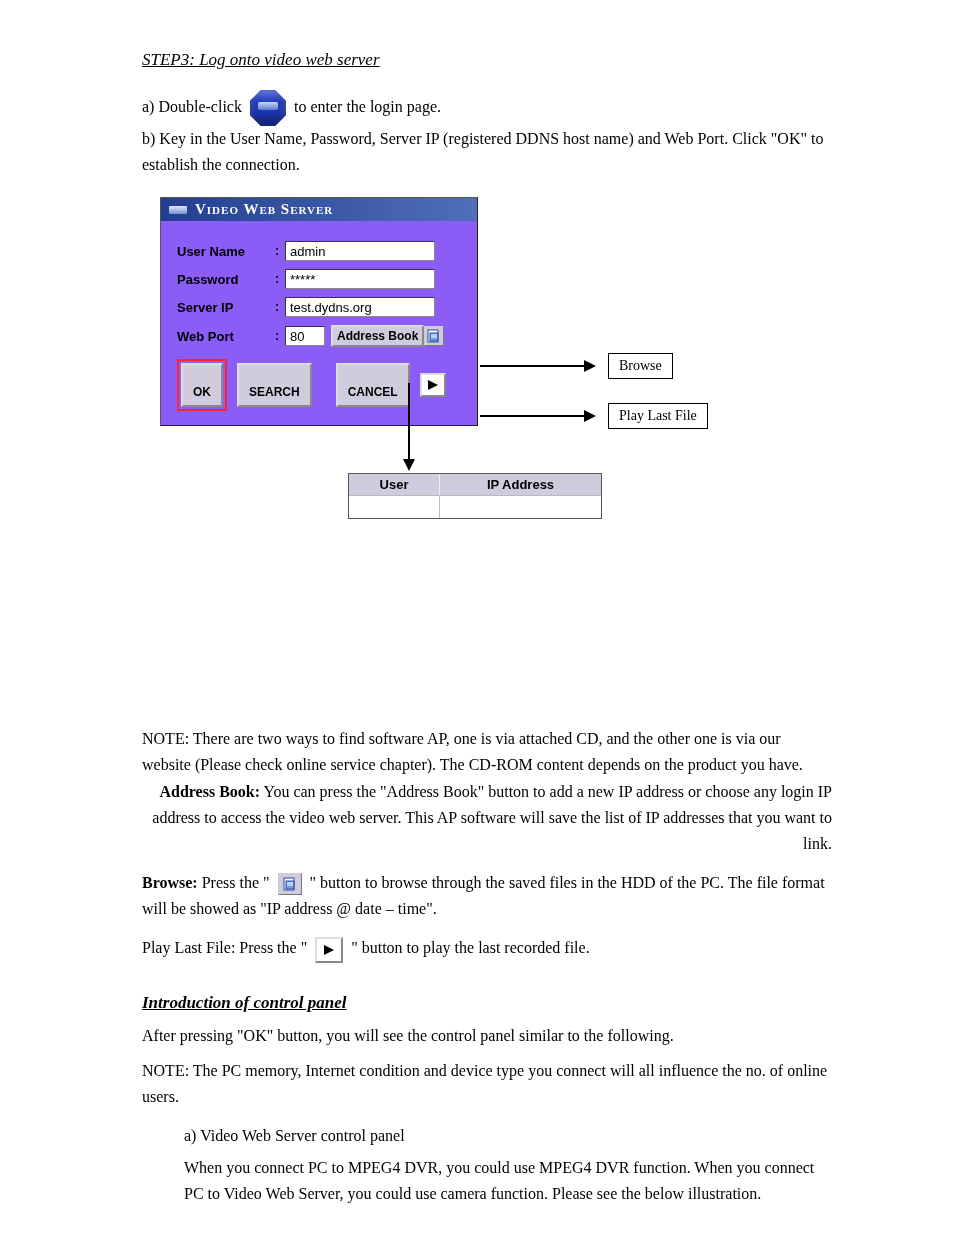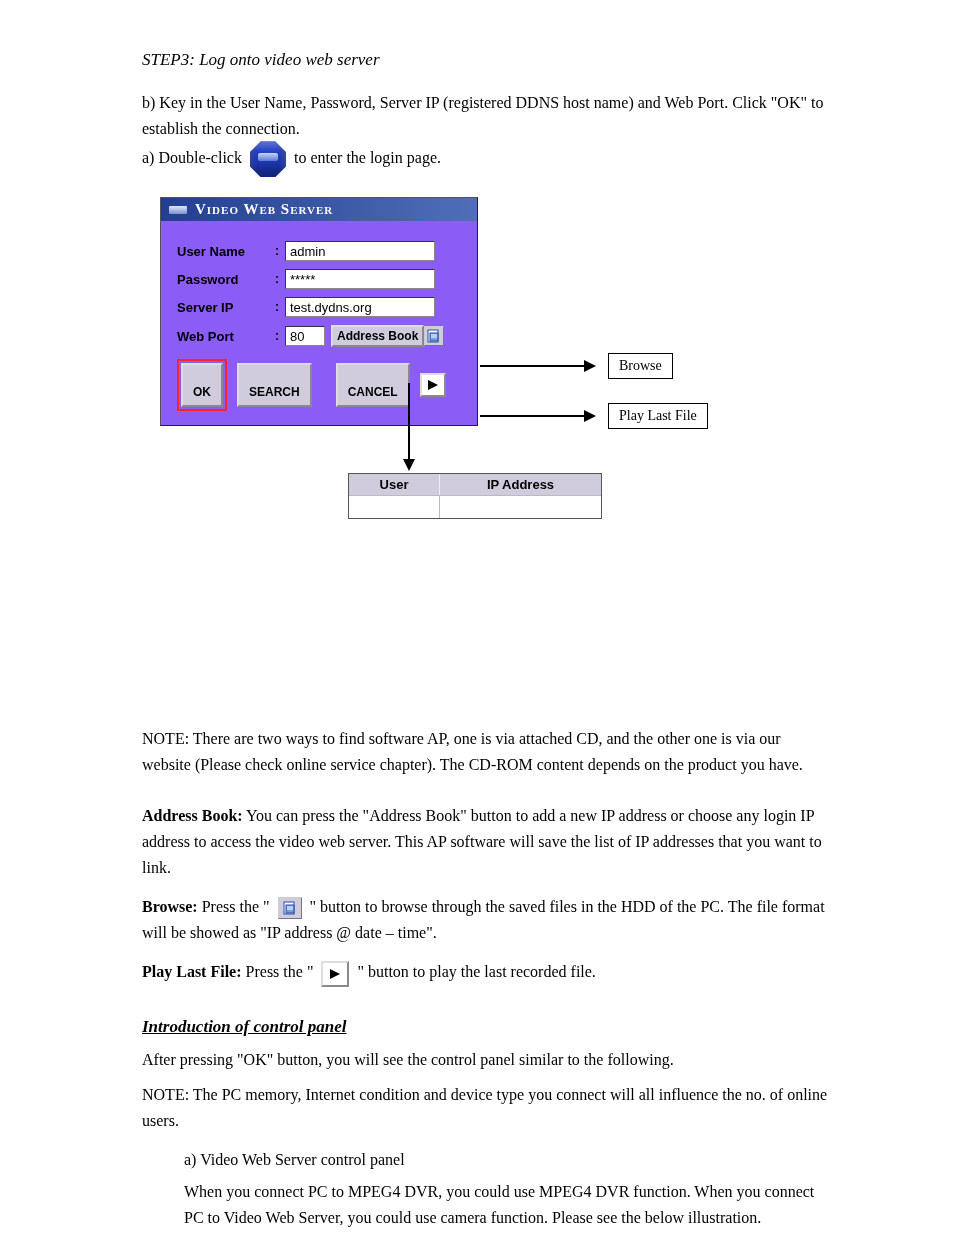--- a/index.html
+++ b/index.html
@@ -13,20 +13,21 @@
   }
   .page {
     width: 954px;
     box-sizing: border-box;
     padding: 50px 70px 60px 70px;
     position: relative;
   }
   .section-title {
     font-style: italic;
     font-size: 17px;
+    text-decoration: underline;
     margin: 0 0 20px 72px;
   }
 
   .intro-block {
     margin-left: 72px;
     width: 690px;
     line-height: 1.6;
   }
 
   .app-icon-oct {
@@ -238,21 +239,21 @@
   
   .below-block {
     margin: 300px 0 0 72px;
     width: 690px;
     line-height: 1.6;
   }
   .lbl-ab {
     font-weight: bold;
   }
   .lbl-play {
-    font-weight: bold;
+    font-weight: normal;
   }
 
   .inline-browse {
     display: inline-flex;
     vertical-align: middle;
     width: 22px; height: 20px;
     border: 1px outset #ccc;
     background: #d0ccde;
     align-items: center;
     justify-content: center;
@@ -292,28 +293,28 @@
   }
 </style>
 </head>
 <body>
 
 <div class="page">
 
   <div class="section-title">STEP3: Log onto video web server</div>
 
   <div class="intro-block">
-    <div>b) Key in the User Name, Password, Server IP (registered DDNS host name) and Web Port. Click "OK" to establish the connection.</div>
     <div>
       <span>a) Double-click</span>
       <span class="app-icon-oct">
         <span class="oct"></span><span class="dev"></span>
       </span>
       <span>to enter the login page.</span>
     </div>
+    <div>b) Key in the User Name, Password, Server IP (registered DDNS host name) and Web Port. Click "OK" to establish the connection.</div>
   </div>
 
   <div class="dialog-wrap">
     <div class="dialog">
       <div class="titlebar">
         <span class="dev-icon"></span>
         <span>Video Web Server</span>
       </div>
       <div class="dlg-body">
         <div class="fld-row">
@@ -382,21 +383,21 @@
           <td></td>
         </tr>
       </tbody>
         </table>
     </div>
   </div>
 
   <div class="below-block">
     <div>NOTE: There are two ways to find software AP, one is via attached CD, and the other one is via our website (Please check online service chapter). The CD-ROM content depends on the product you have.</div>
 
-    <div style="margin-top:26px;">
+    <div style="margin-top:2px;text-align:right;">
       <span class="lbl-ab">Address Book:</span>
       <span>You can press the "Address Book" button to add a new IP address or choose any login IP address to access the video web server. This AP software will save the list of IP addresses that you want to link.</span>
     </div>
 
     <div style="margin-top:14px;">
       <span class="lbl-ab">Browse:</span>
       <span>Press the "</span>
       <span class="inline-browse">
         <svg viewBox="0 0 14 14">
           <rect x="1" y="1" width="10" height="12" fill="#fff" stroke="#2a4da0"></rect>

